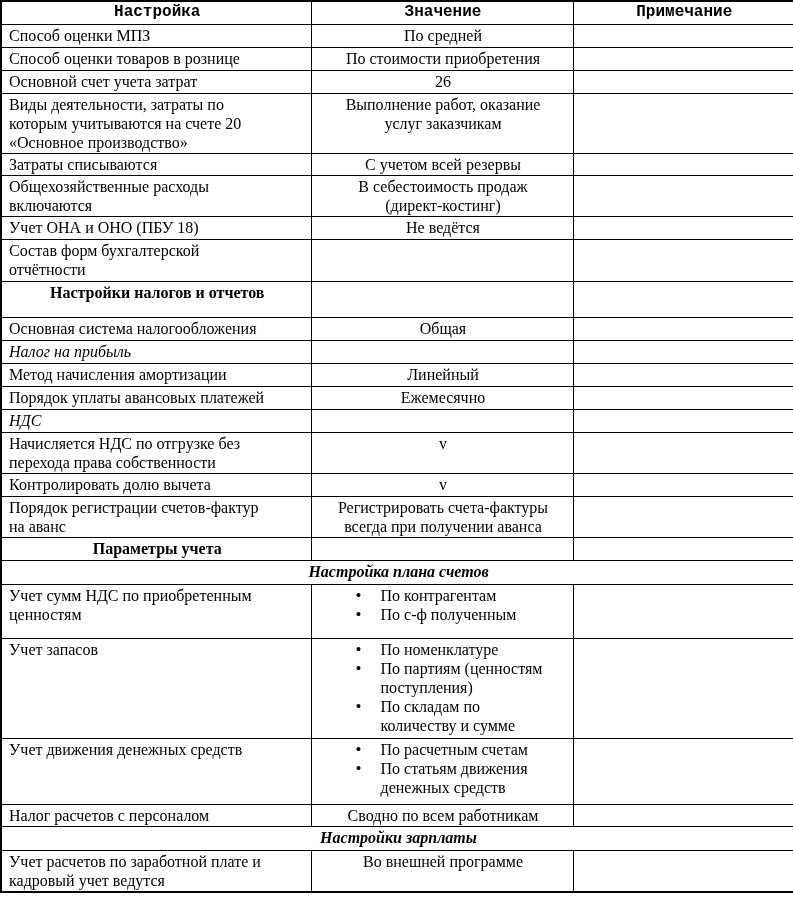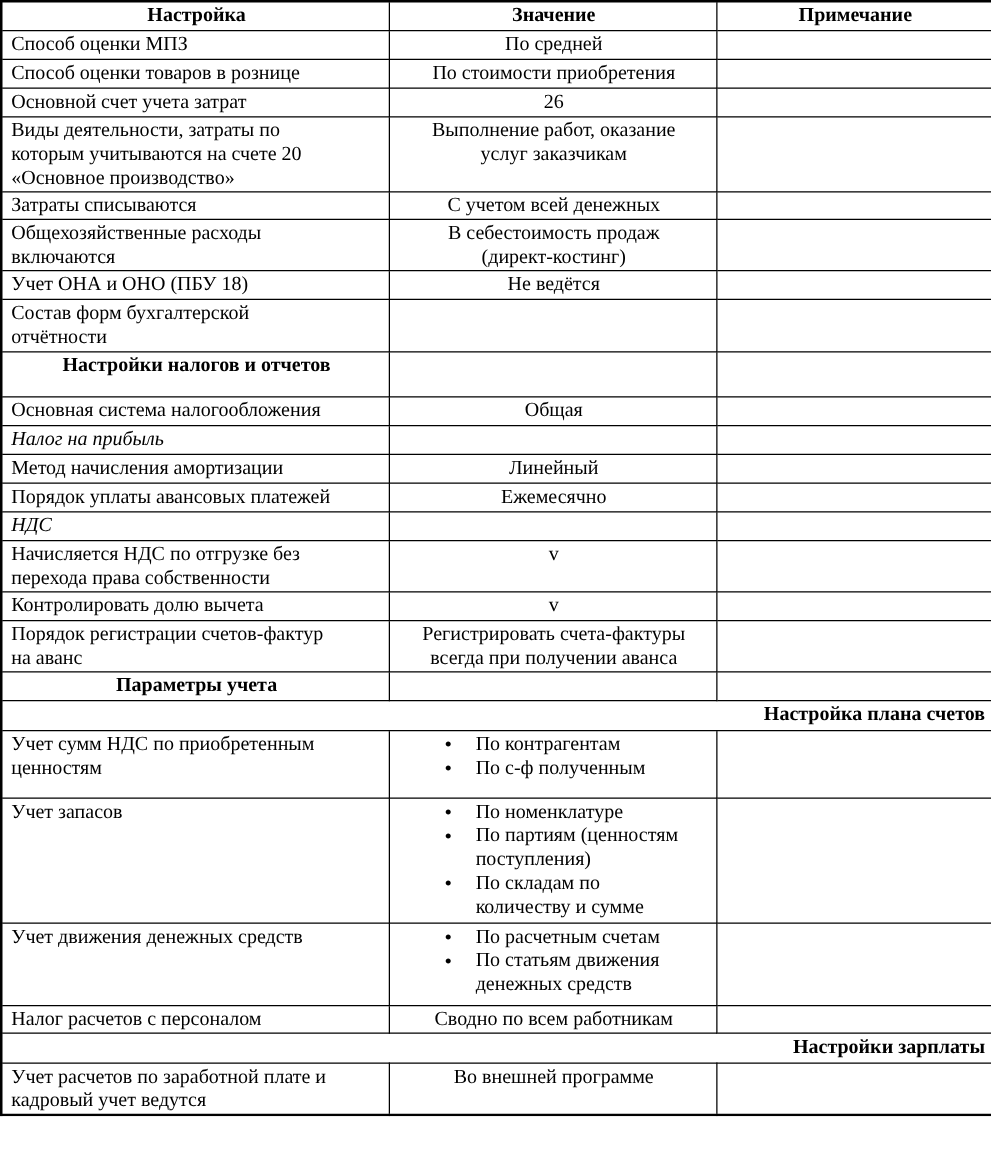--- a/index.html
+++ b/index.html
@@ -25,35 +25,37 @@
     border: 1px solid #000;
     padding: 1px 5px 1px 7px;
     vertical-align: top;
     overflow: hidden;
     box-sizing: border-box;
   }
   th {
     font-weight: bold;
     text-align: center;
     white-space: pre-line;
+    font-family: Liberation Mono, monospace;
   }
   .pre { white-space: pre-line; }
   .val { text-align: center; }
   .section {
     text-align: center;
     font-weight: bold;
   }
   .padtop { }
   .group {
     font-weight: normal;
     font-style: italic;
   }
   .merged {
-    text-align: right;
+    text-align: center;
     font-weight: bold;
+    font-style: italic;
   }
   ul.blist {
     margin: 0;
     padding: 0 0 0 62px;
     list-style: none;
     text-align: left;
   }
   ul.blist li {
     position: relative;
     white-space: pre-line;
@@ -101,21 +103,21 @@
   <tr style="height:56px">
     <td class="pre">Виды деятельности, затраты по
 которым учитываются на счете 20
 «Основное производство»</td>
     <td class="pre val">Выполнение работ, оказание
 услуг заказчикам</td>
     <td></td>
   </tr>
   <tr style="height:22px">
     <td class="pre">Затраты списываются</td>
-    <td class="pre val">С учетом всей денежных</td>
+    <td class="pre val">С учетом всей резервы</td>
     <td></td>
   </tr>
   <tr style="height:37px">
     <td class="pre">Общехозяйственные расходы
 включаются</td>
     <td class="pre val">В себестоимость продаж
 (директ-костинг)</td>
     <td></td>
   </tr>
   <tr style="height:23px">

